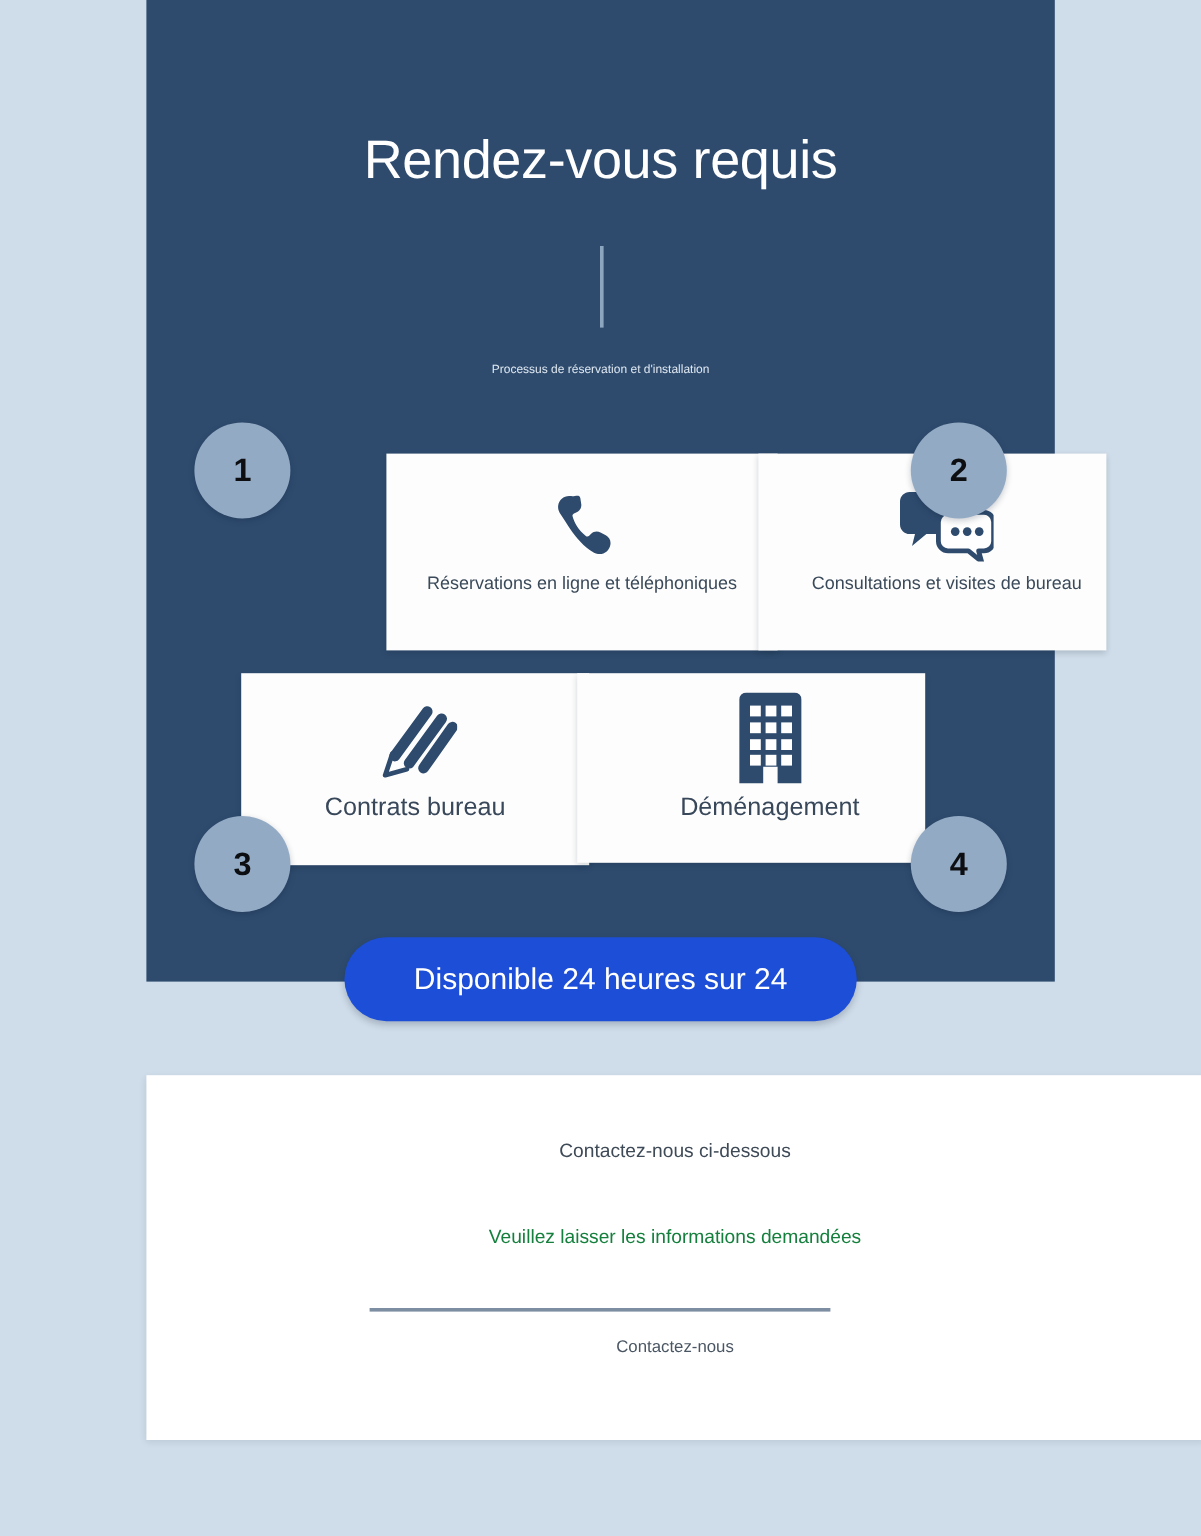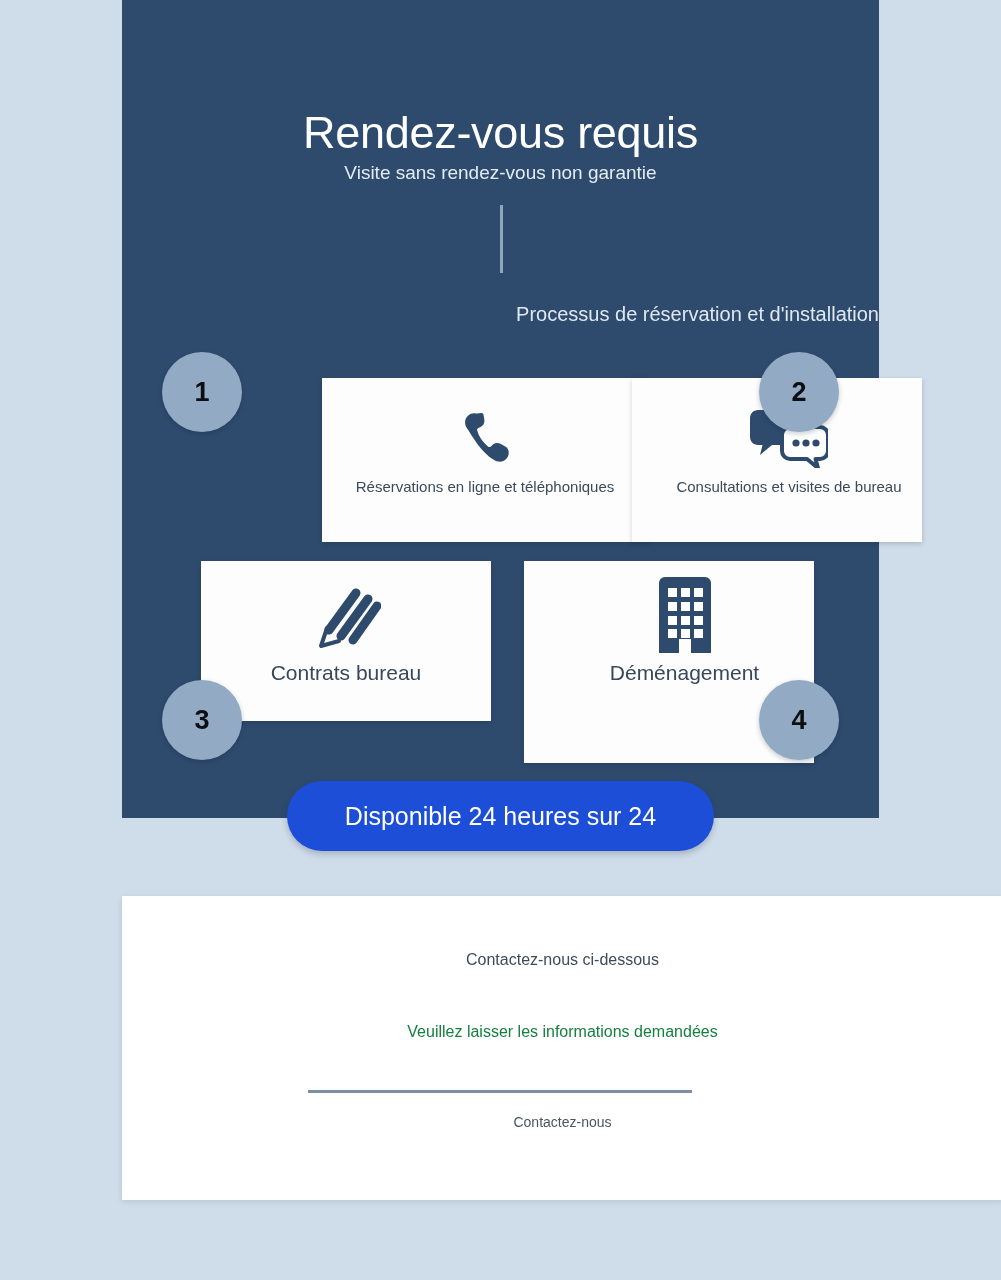--- a/index.html
+++ b/index.html
@@ -58,41 +58,41 @@
     width: 3px;
     height: 68px;
     background: #8da6c0;
   }
 
   #process-label {
     position: absolute;
     left: 0;
     top: 303px;
     width: 100%;
-    text-align: right;
+    text-align: center;
     color: #dfe8f1;
-    font-size: 20px;
+    font-size: 10px;
     font-weight: 400;
   }
 
   
   .card {
     position: absolute;
     background: #fdfdfd;
     box-shadow: 0 2px 5px rgba(10,25,45,0.18);
     display: flex;
     flex-direction: column;
     align-items: center;
     justify-content: flex-start;
   }
 
   #card-1 { left: 200px; top: 378px; width: 326px; height: 164px; }
   #card-2 { left: 510px; top: 378px; width: 290px; height: 164px; padding-left: 24px; }
   #card-3 { left: 201px; top: 561px; width: 290px; height: 160px; }
-  #card-4 { left: 524px; top: 561px; width: 290px; height: 202px; padding-left: 31px; }
+  #card-4 { left: 481px; top: 561px; width: 290px; height: 158px; padding-left: 31px; }
 
   .card-icon {
     margin-top: 22px;
     height: 74px;
     display: flex;
     align-items: center;
     justify-content: center;
   }
 
   #card-3 .card-icon, #card-4 .card-icon { margin-top: 14px; height: 80px; }
@@ -206,21 +206,20 @@
     letter-spacing: -1px;
   }
 </style>
 </head>
 <body>
 
 <div id="hero">
 
   <h1 id="hero-title">Rendez-vous requis</h1>
 
-  <p id="hero-subtitle">Visite sans rendez-vous non garantie</p>
 
   <div id="hero-divider"></div>
 
   <p id="process-label">Processus de réservation et d'installation</p>
 
   <div class="card" id="card-1">
     <div class="card-icon">
       <svg width="60" height="60" viewBox="0 0 64 64" aria-hidden="true">
         <g transform="rotate(8 32 32)">
           <path d="M18.5 8.5c-5.5 0-9.8 4.4-9.8 9.8 0 3.0 1.3 5.3 3.4 7.6

